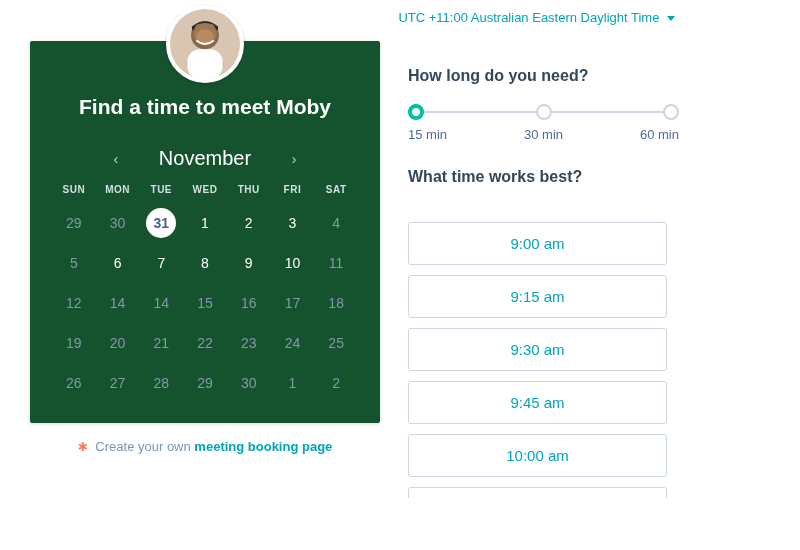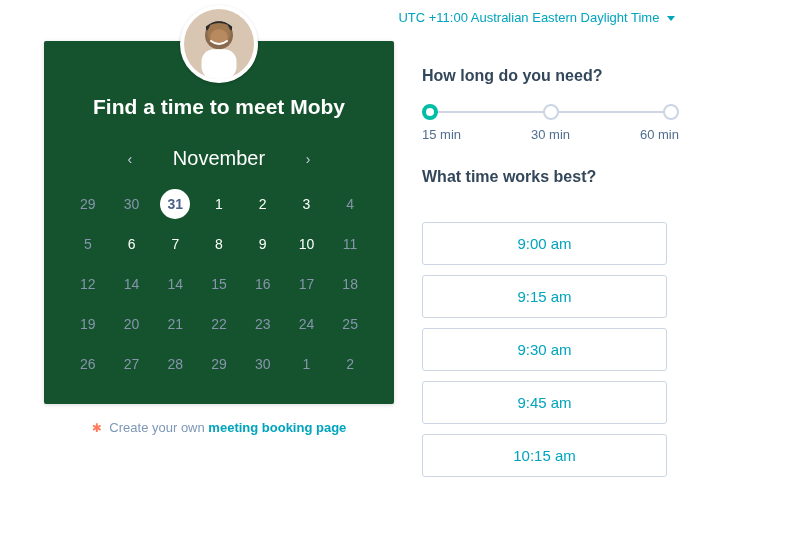--- a/index.html
+++ b/index.html
@@ -8,21 +8,21 @@
     background: #ffffff;
     width: 800px;
     height: 550px;
     overflow: hidden;
     color: #33475b;
   }
   .page {
     width: 709px;
     height: 550px;
     position: relative;
-    padding: 6px 30px 0 44px;
+    padding: 6px 30px 0 30px;
   }
   .tz-bar {
     text-align: right;
     font-size: 13px;
     color: #00a4bd;
     padding: 4px 4px 6px 0;
     cursor: pointer;
   }
   .tz-bar .caret {
     display: inline-block;
@@ -234,20 +234,29 @@
         </div>
 
         <div class="card-title">Find a time to meet Moby</div>
 
         <div class="month-row">
           <div class="nav">‹</div>
           <div class="month">November</div>
           <div class="nav">›</div>
         </div>
 
+        <div class="dow-row" id="dow-row">
+            <div>SUN</div>
+            <div>MON</div>
+            <div>TUE</div>
+            <div>WED</div>
+            <div>THU</div>
+            <div>FRI</div>
+            <div>SAT</div>
+          </div>
         <div id="cal-grid">
             <div class="date-row">
               <div class="cell muted">
                 <span>29</span>
               </div>
               <div class="cell muted">
                 <span>30</span>
               </div>
               <div class="cell selected">
                 <span>31</span>
@@ -383,18 +392,19 @@
       </div>
 
       <div class="q-title">What time works best?</div>
 
       <div class="slot-list-wrap">
         <div class="slot-list" id="slot-list">
             <div class="slot">9:00 am</div>
             <div class="slot">9:15 am</div>
             <div class="slot">9:30 am</div>
             <div class="slot">9:45 am</div>
+            <div class="slot">10:00 am</div>
             <div class="slot">10:15 am</div>
           </div>
       </div>
     </div>
   </div>
 </div>
 
 </body></html>

